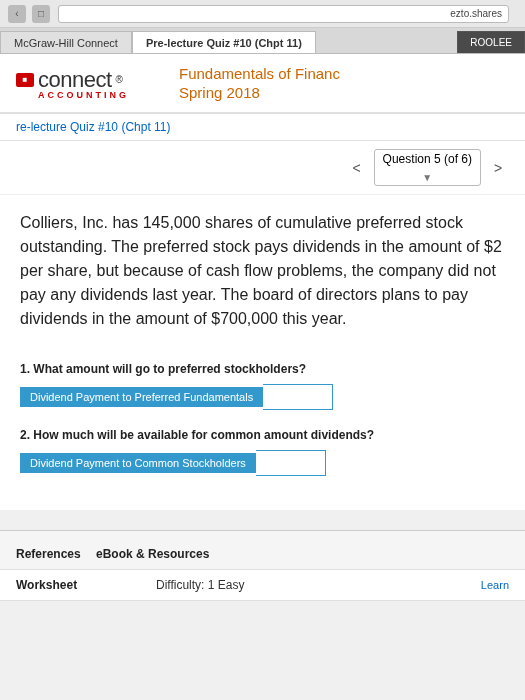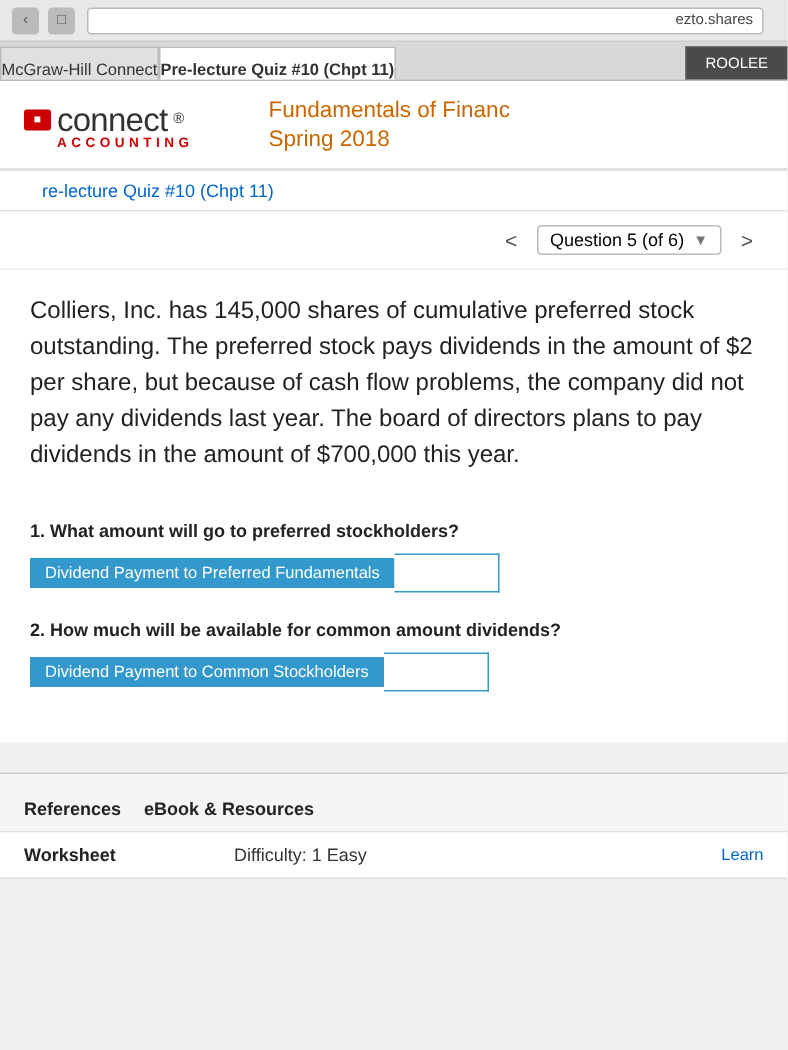--- a/index.html
+++ b/index.html
@@ -58,23 +58,23 @@
     .tab-bar {
       background: #d8d8d8;
       height: 26px;
       display: flex;
       align-items: flex-end;
       padding: 0 0;
       border-bottom: 1px solid #bbb;
     }
     .tab {
       height: 22px;
-      padding: 0 0;
-      display: flex;
-      align-items: flex-end;
+      padding: 0 13px;
+      display: flex;
+      align-items: center;
       font-size: 11px;
       color: #333;
       border: 1px solid #bbb;
       border-bottom: none;
       background: #e0e0e0;
       cursor: pointer;
       white-space: nowrap;
     }
     .tab.active {
       background: white;
@@ -147,21 +147,21 @@
       margin-left: 30px;
       color: #cc6600;
       font-size: 15px;
       font-weight: 500;
       line-height: 1.3;
     }
 
     
     .breadcrumb {
       background: white;
-      padding: 6px 28px;
+      padding: 6px 16px;
       font-size: 12px;
       color: #0066cc;
       border-bottom: 1px solid #e0e0e0;
     }
 
     
     .question-nav {
       display: flex;
       align-items: center;
       justify-content: flex-end;
@@ -183,20 +183,21 @@
     .q-nav-dropdown {
       border: 1px solid #bbb;
       border-radius: 3px;
       padding: 2px 8px;
       font-size: 12px;
       background: white;
       display: flex;
       align-items: center;
       gap: 6px;
       cursor: pointer;
+      flex-direction: column;
     }
     .q-nav-dropdown .arrow {
       font-size: 10px;
       color: #777;
     }
 
     
     .main-content {
       background: white;
       padding: 16px 20px;

